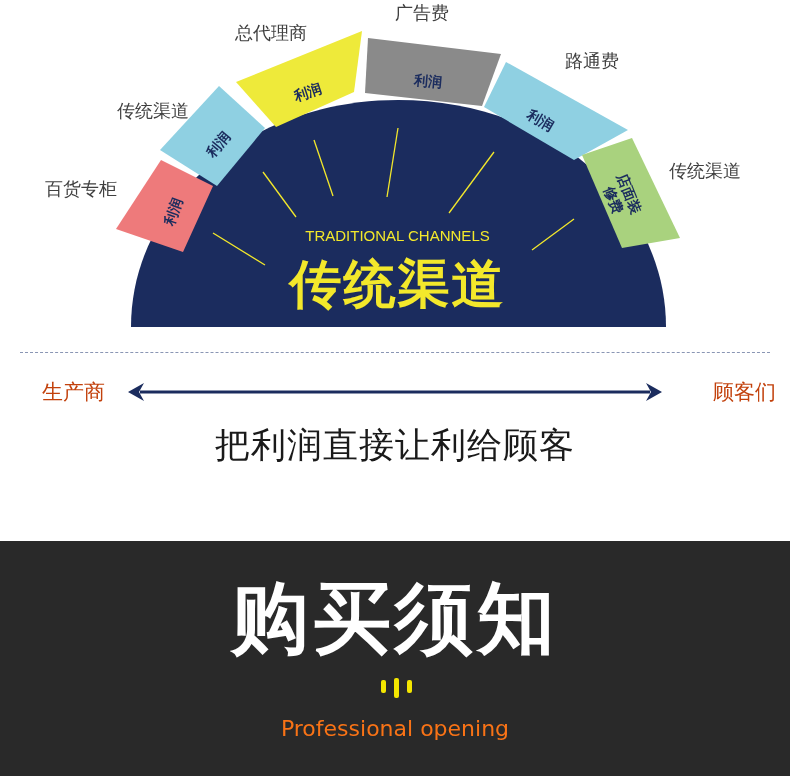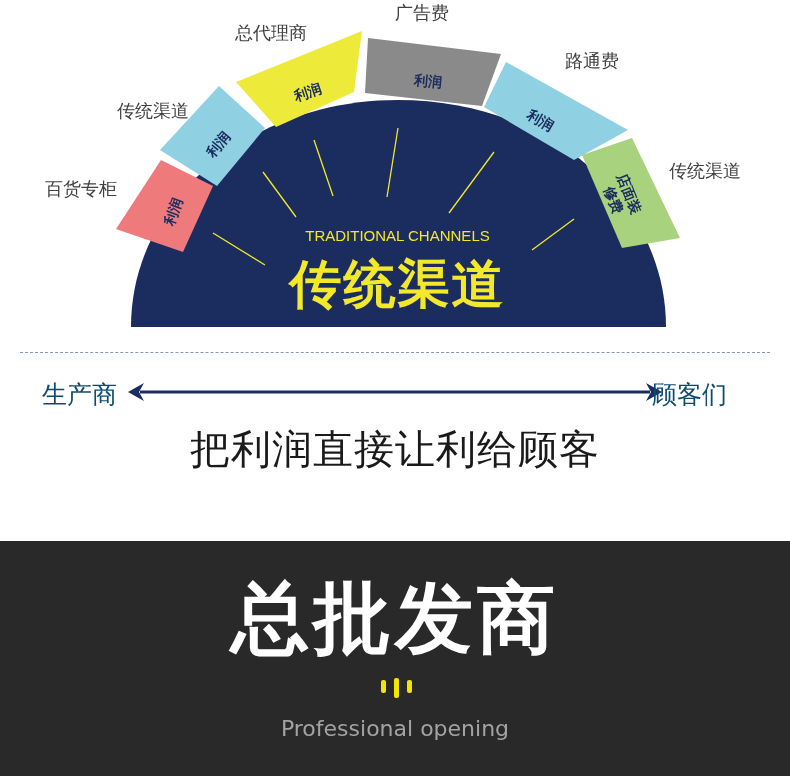--- a/index.html
+++ b/index.html
@@ -2,27 +2,27 @@
 <html><head>
 <meta charset="utf-8">
 <style>
   html, body { margin:0; padding:0; }
   body { width:790px; height:776px; background:#ffffff; position:relative; overflow:hidden;
          font-family:"DejaVu Sans","Liberation Sans",sans-serif; }
   .top { position:absolute; left:0; top:0; width:790px; height:541px; background:#fff; }
   svg.diagram { position:absolute; left:0; top:0; }
   .lbl { position:absolute; font-size:18px; color:#404040; white-space:nowrap; }
   .divider { position:absolute; left:20px; top:352px; width:750px; border-top:1px dashed #8a96b4; }
-  .end-label { position:absolute; top:378px; font-size:25px; color:#0c4a6e; }
-  .tagline { position:absolute; left:0; width:790px; top:422px; text-align:center; font-size:40px; color:#1a1a1a; letter-spacing:1px;font-family:Liberation Mono, monospace; }
+  .end-label { position:absolute; top:378px; font-size:21px; color:#c2410c; }
+  .tagline { position:absolute; left:0; width:790px; top:422px; text-align:center; font-size:35px; color:#1a1a1a; letter-spacing:1px;font-family:Liberation Mono, monospace; }
   .bottom { position:absolute; left:0; top:541px; width:790px; height:235px; background:#292929; }
   .bottom-title { position:absolute; left:0; width:790px; top:26px; text-align:center; font-size:78px; font-weight:bold; color:#fff; letter-spacing:4px; }
   .bars { position:absolute; left:381px; top:137px; width:34px; height:22px; }
   .bars span { position:absolute; width:5px; background:#f4e600; border-radius:2px; }
-  .bottom-sub { position:absolute; left:0; width:790px; top:175px; text-align:center; font-size:22px; color:#a3a3a3; font-family:"DejaVu Sans", sans-serif; }
+  .bottom-sub { position:absolute; left:0; width:790px; top:175px; text-align:center; font-size:22px; color:#f97316; font-family:"DejaVu Sans", sans-serif; }
 </style>
 </head>
 <body>
 
 <div class="top">
   <svg class="diagram" width="790" height="340" viewBox="0 0 790 340">
 
     <path d="M131,327 C131,200 250,100 398,100 C548,100 666,200 666,327 Z" fill="#1b2c5e"></path>
 
     <g stroke="#f3e82b" stroke-width="1.3">
@@ -63,26 +63,26 @@
   <div style="position:absolute;left:0;width:795px;top:250px;text-align:center;font-size:52px;font-weight:bold;color:#f3e82b;letter-spacing:2px;">传统渠道</div>
 
   <div class="divider"></div>
 
   <div class="end-label" style="left:42px;">生产商</div>
   <svg style="position:absolute;left:128px;top:381px;" width="534" height="22">
     <line x1="12" y1="11" x2="522" y2="11" stroke="#1b2c5e" stroke-width="3"></line>
     <polygon points="0,11 16,2 11,11 16,20" fill="#1b2c5e"></polygon>
     <polygon points="534,11 518,2 523,11 518,20" fill="#1b2c5e"></polygon>
   </svg>
-  <div class="end-label" style="left:652px;">顾客们</div>
+  <div class="end-label" style="left:713px;">顾客们</div>
 
   <div class="tagline">把利润直接让利给顾客</div>
 </div>
 
 <div class="bottom">
-  <div class="bottom-title">总批发商</div>
+  <div class="bottom-title">购买须知</div>
   <div class="bars">
     <span style="left:0;top:2px;height:13px;"></span>
     <span style="left:13px;top:0;height:20px;"></span>
     <span style="left:26px;top:2px;height:13px;"></span>
   </div>
   <div class="bottom-sub">Professional opening</div>
 </div>
 
 </body></html>

